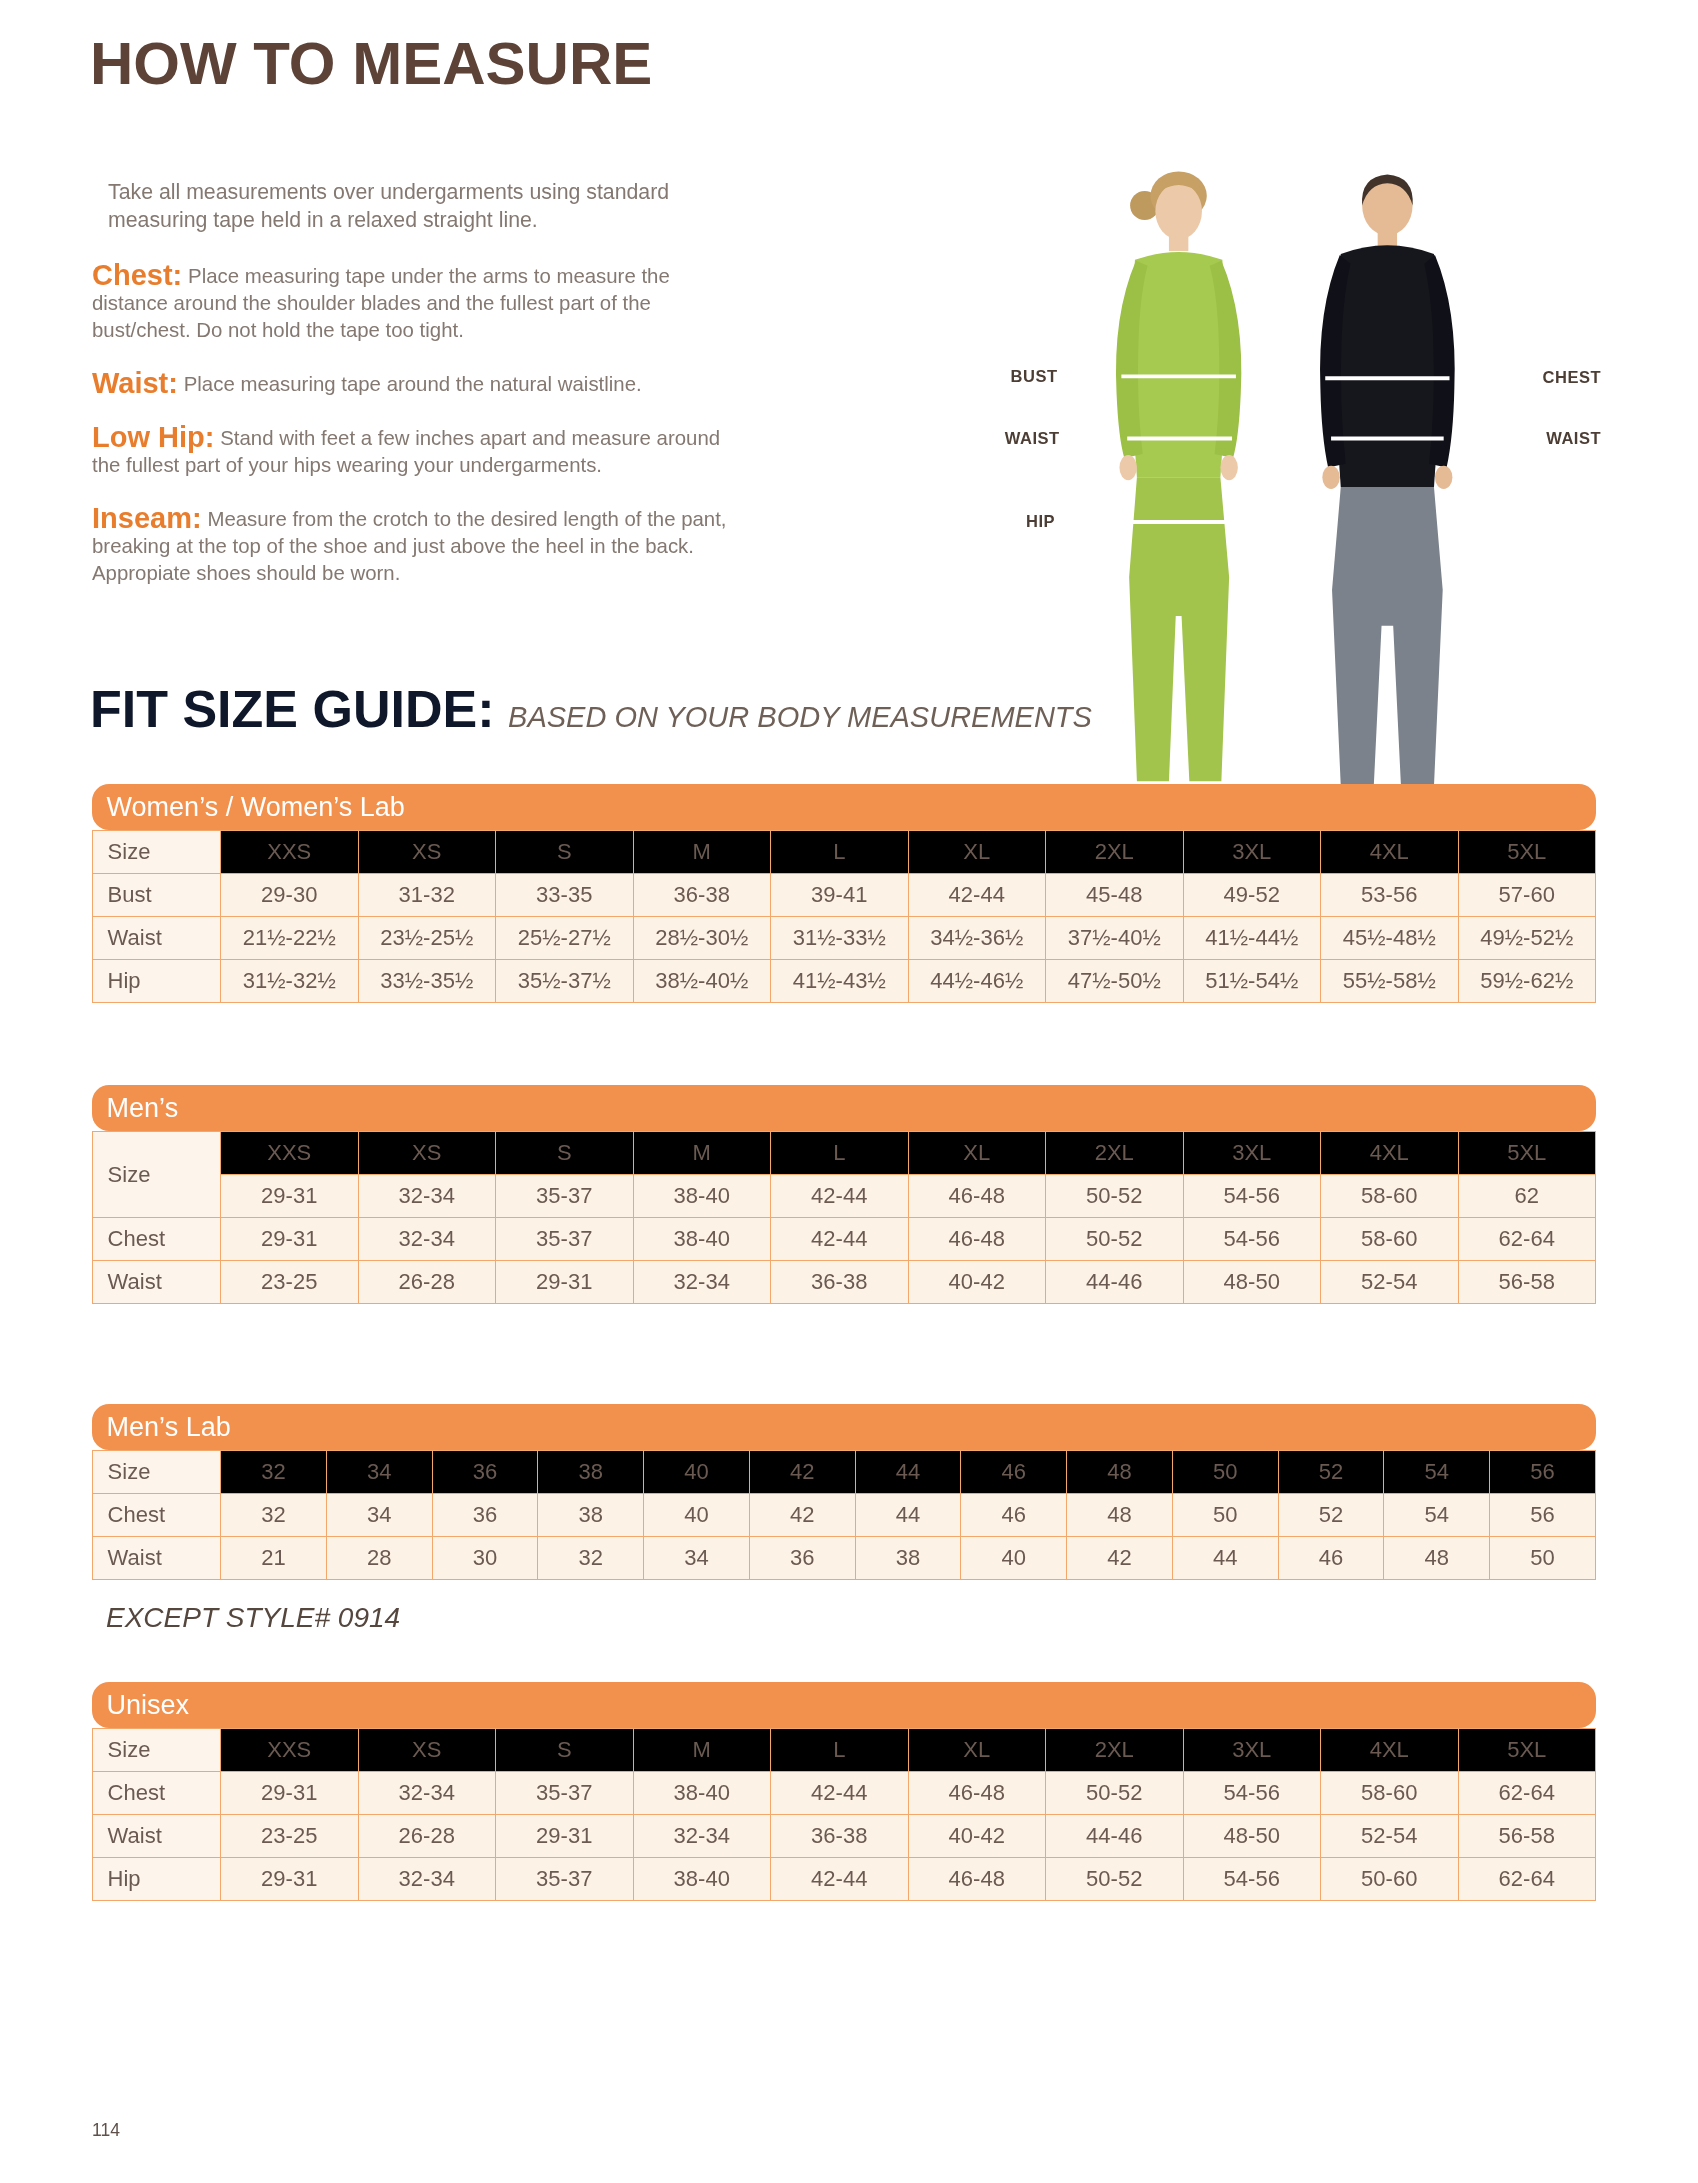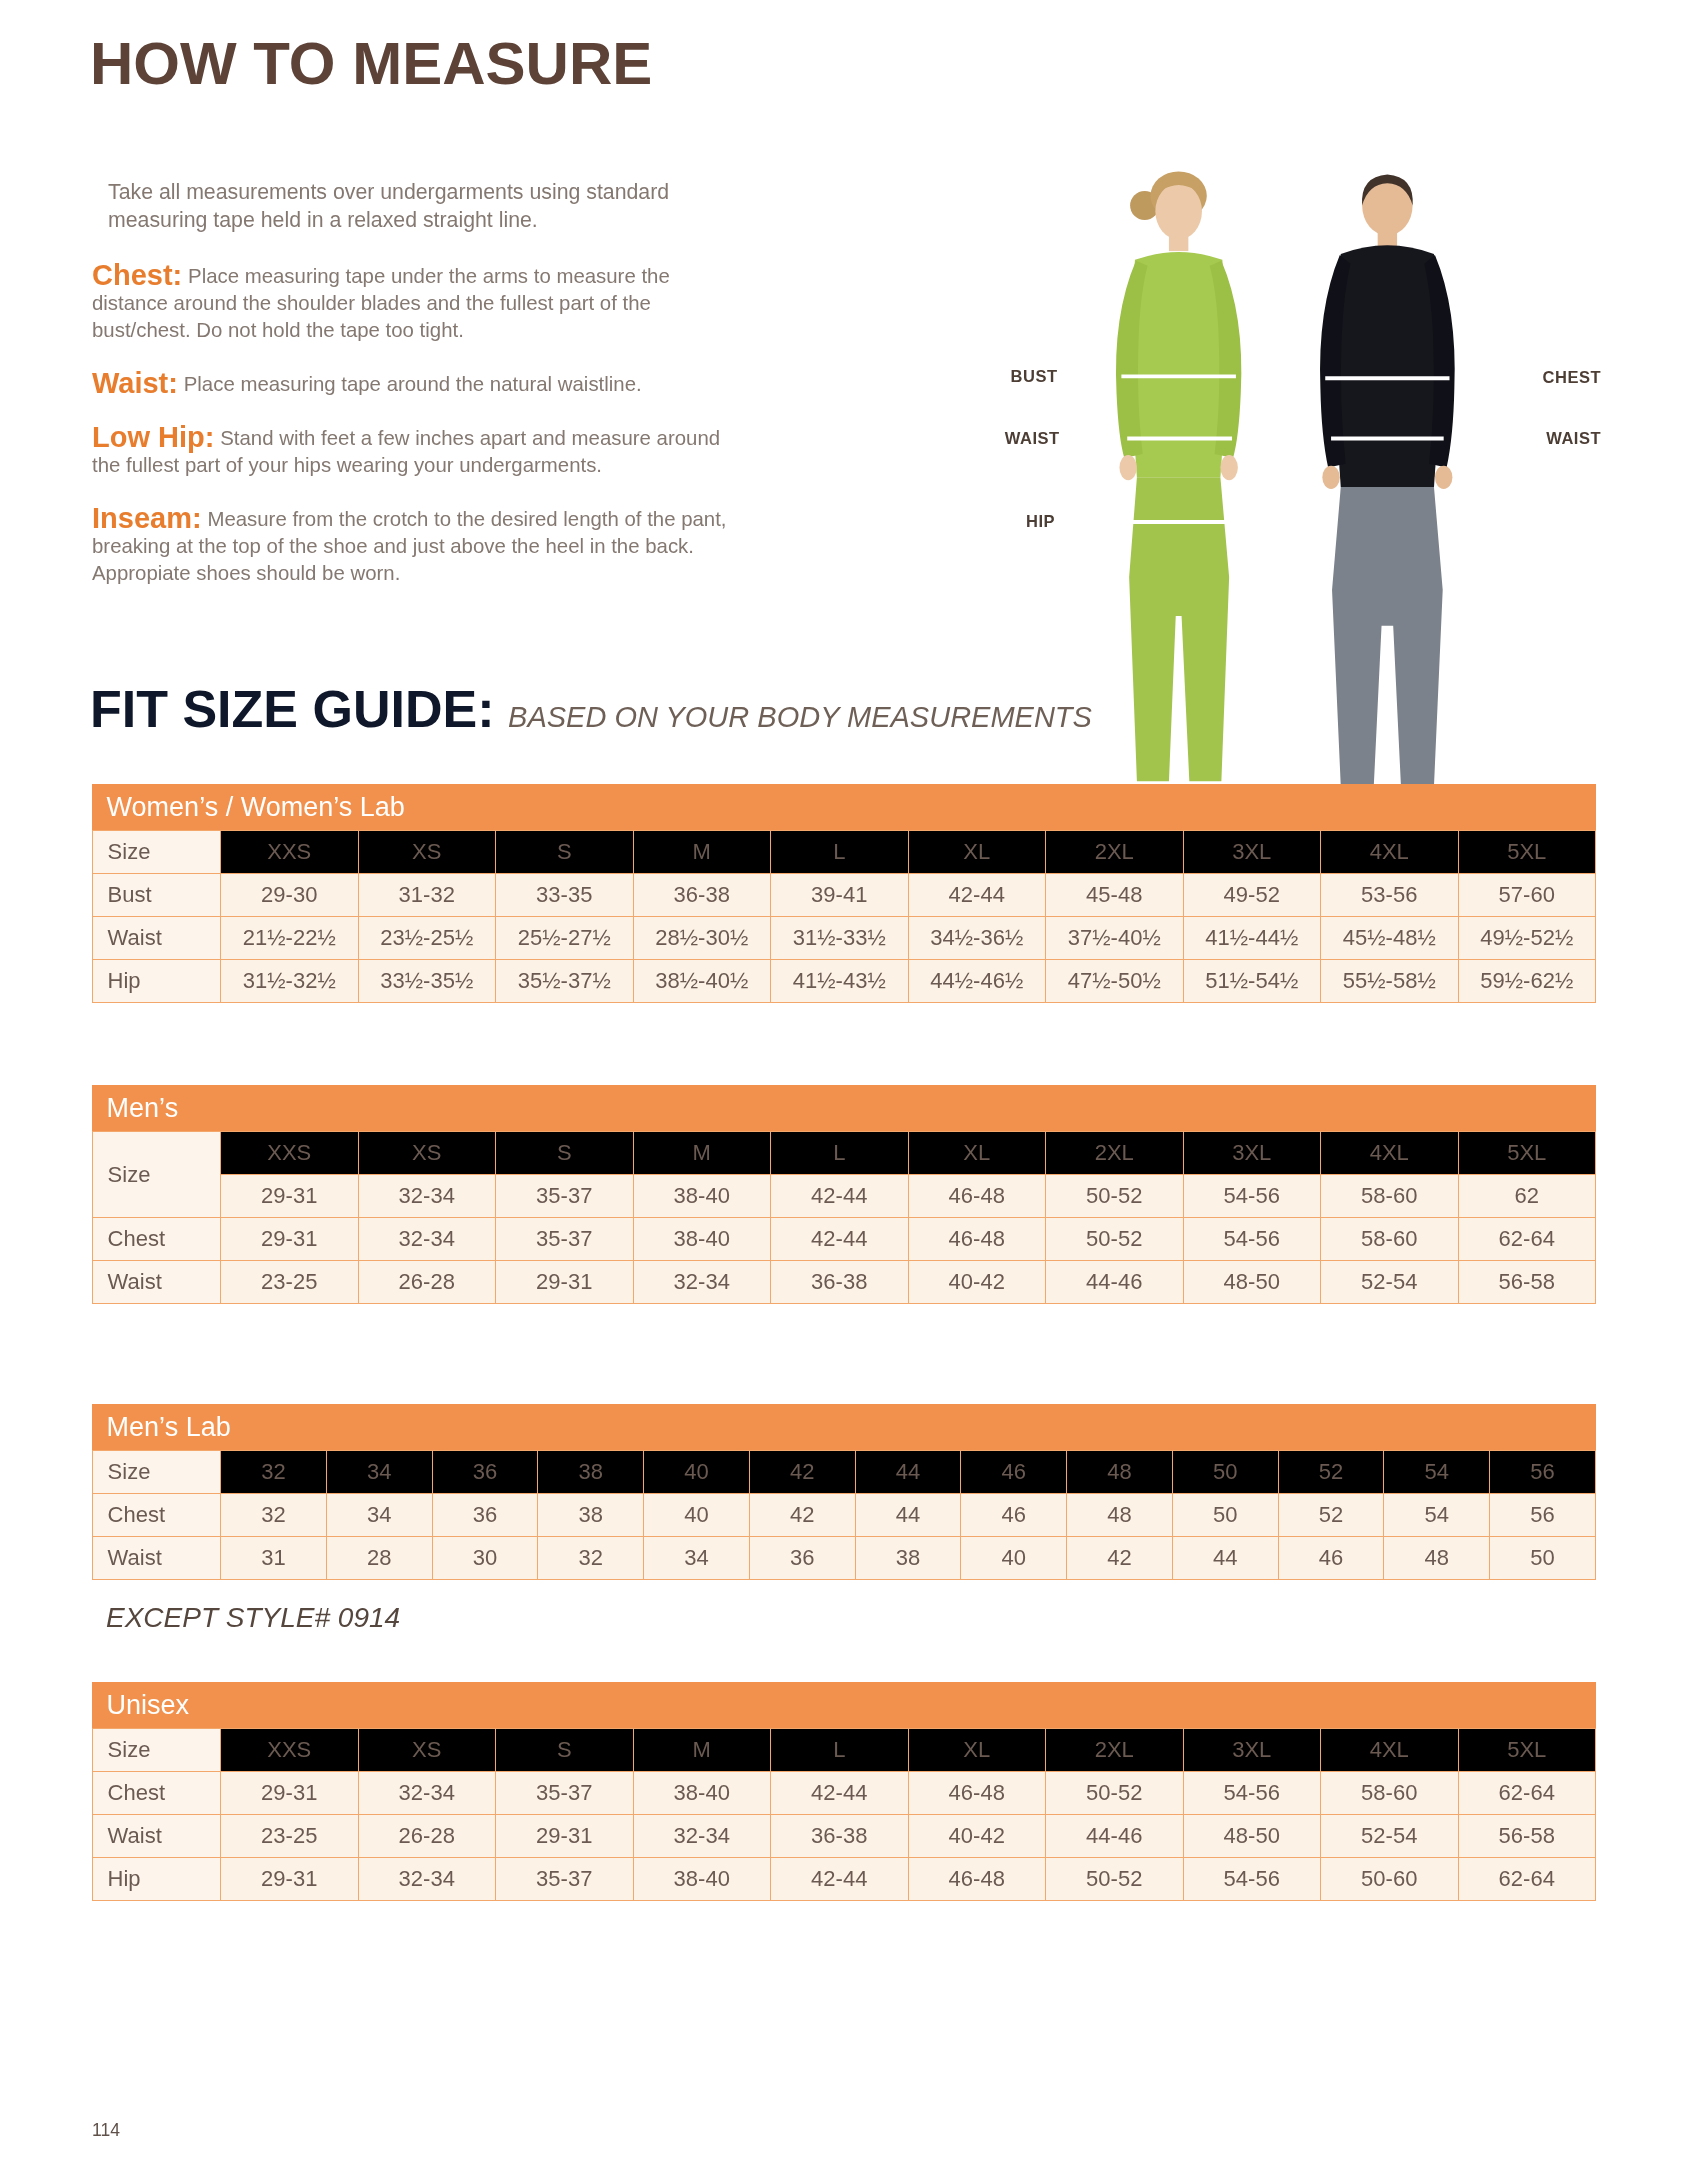--- a/index.html
+++ b/index.html
@@ -17,21 +17,21 @@
   .sec-label{color:#e87d2d;font-weight:bold;font-size:29px;line-height:1;vertical-align:-1.9px;margin-right:5.8px;}
   .fitsize{position:absolute;left:90px;top:679px;white-space:nowrap;}
   .fit-h{font-size:52px;font-weight:bold;color:#0f172a;}
   .fit-sub{font-size:29px;font-style:italic;color:#6f6057;margin-left:13.6px;}
   .figure{position:absolute;left:999px;top:155px;width:602px;height:631px;}
   .fig-label{position:absolute;font-size:16.5px;font-weight:bold;color:#4d3e35;letter-spacing:0.5px;}
   .tablewrap{position:absolute;left:92px;width:1504px;}
   .t-womens{top:784px;} .t-mens{top:1085px;} .t-menslab{top:1404px;} .t-unisex{top:1682px;}
   .table-banner{
     background:#f2914d;color:#ffffff;font-size:27px;height:46px;
-    display:flex;align-items:center;padding-left:14.6px;box-sizing:border-box;
+    display:flex;align-items:center;padding-left:14.6px;box-sizing:border-box;border-radius:17px;
   }
   .size-table{width:100%;border-collapse:collapse;table-layout:fixed;}
   .size-table th,.size-table td{
     border:1px solid #f3a76b;height:43px;text-align:center;
     font-size:22px;font-weight:normal;color:#6b5a52;background:#fdf2e6;padding:0 3.9px;box-sizing:border-box;
   }
   .size-table th{background:#000000;}
   .size-table th.label-col,.size-table td.label-col{
     text-align:left;padding-left:14.6px;background:#fdf5ec;
   }
@@ -304,21 +304,21 @@
             <td>44</td>
             <td>46</td>
             <td>48</td>
             <td>50</td>
             <td>52</td>
             <td>54</td>
             <td>56</td>
           </tr>
           <tr>
             <td class="label-col">Waist</td>
-            <td>31</td>
+            <td>21</td>
             <td>28</td>
             <td>30</td>
             <td>32</td>
             <td>34</td>
             <td>36</td>
             <td>38</td>
             <td>40</td>
             <td>42</td>
             <td>44</td>
             <td>46</td>

